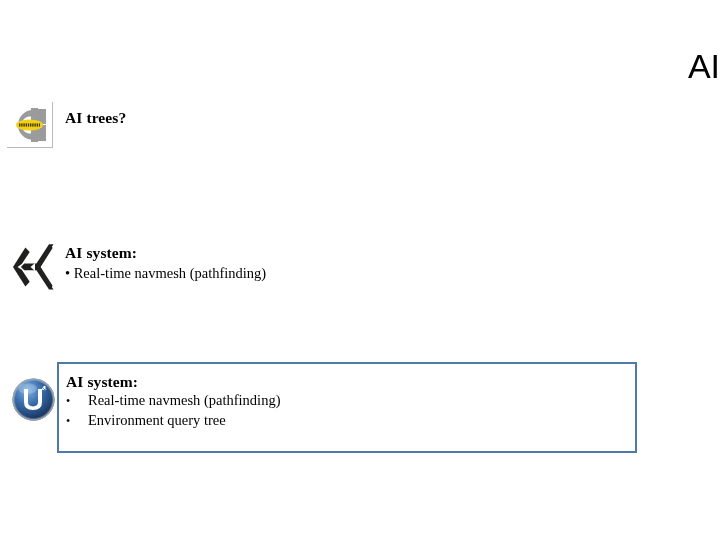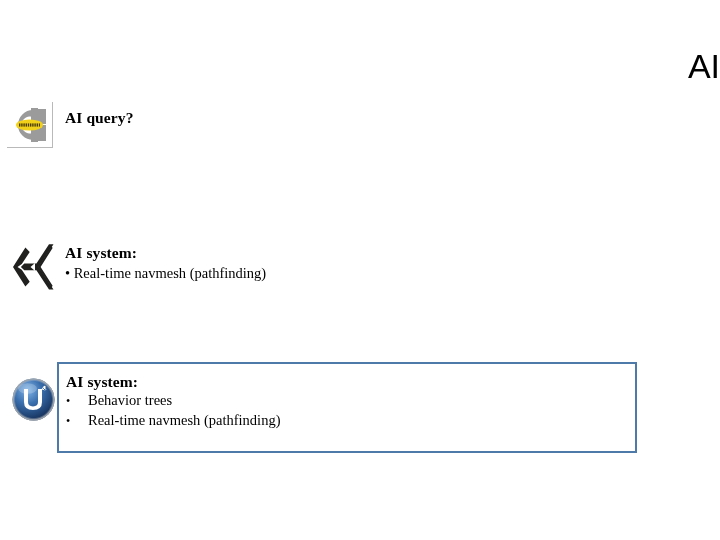--- a/index.html
+++ b/index.html
@@ -156,21 +156,21 @@
         <rect x="25.2" y="21.4" width="1.4" height="3.2"></rect>
         <rect x="27.4" y="21.4" width="1.4" height="3.2"></rect>
         <rect x="29.6" y="21.4" width="1.4" height="3.2"></rect>
         <rect x="31.8" y="21.4" width="1.2" height="3.2"></rect>
       </g>
     </svg>
   </div>
 </div>
 
 <div class="engine-text" id="row-cryengine-text">
-  <div class="block-heading">AI query?</div>
+  <div class="block-heading">AI trees?</div>
 </div>
 
 <div class="engine-icon" id="row-unity-icon">
   <div id="unity-logo">
     <svg width="52" height="52" viewBox="0 0 52 52" xmlns="http://www.w3.org/2000/svg">
       <g fill="#20201f">
 
         <path d="M45.5 3.2 L30.6 25.9 L45.5 48.6 L41.0 48.6 L28.4 29.3 L16.3 29.3 L12.9 25.9 L16.3 22.6 L28.4 22.6 L41.0 3.2 Z"></path>
         <path d="M5.0 25.9 L17.4 6.5 L21.7 11.0 L13.8 23.0 L9.5 25.9 L13.8 28.8 L21.7 40.8 L17.4 45.4 Z"></path>
         <path d="M30.0 25.9 L43.6 5.2 L44.6 7.0 L32.6 25.9 L44.6 44.8 L43.6 46.6 Z"></path>
@@ -213,22 +213,22 @@
 
       <path d="M33.0 9.0 L33.0 13.2 L34.5 13.2 L34.5 9.0 Z M30.3 12.0 L35.2 12.0 L35.2 13.0 L30.3 13.0 Z M33.2 8.6 L30.4 12.4 L31.5 12.4 L33.6 9.4 Z" fill="#ffffff"></path>
     </svg>
   </div>
 </div>
 
 <div id="unreal-box">
   <div class="engine-text" id="row-unreal-text">
     <div class="block-heading">AI system:</div>
 
-    <span class="tab-bullet">
-      <span class="bul">•</span><span>Behavior trees</span>
-    </span>
 
     <span class="tab-bullet">
       <span class="bul">•</span><span>Real-time navmesh (pathfinding)</span>
     </span>
 
+    <span class="tab-bullet">
+      <span class="bul">•</span><span>Environment query tree</span>
+    </span>
   </div>
 </div>
 
 </body></html>

